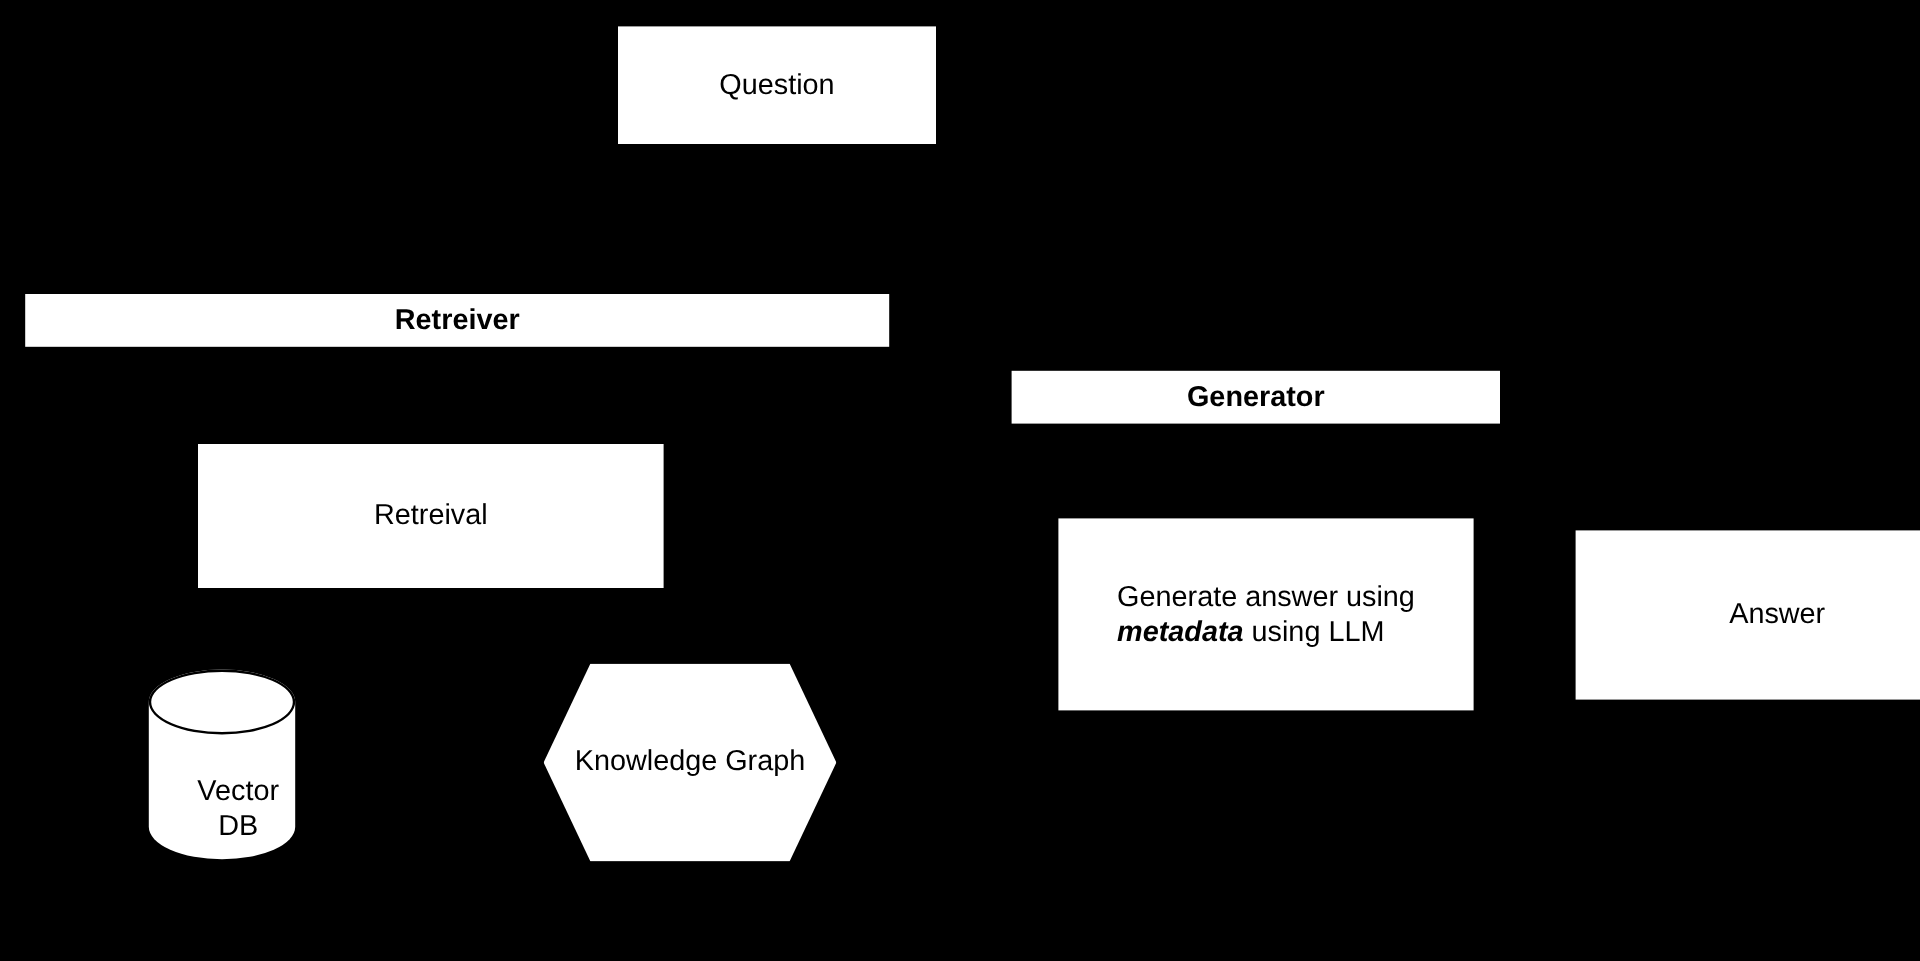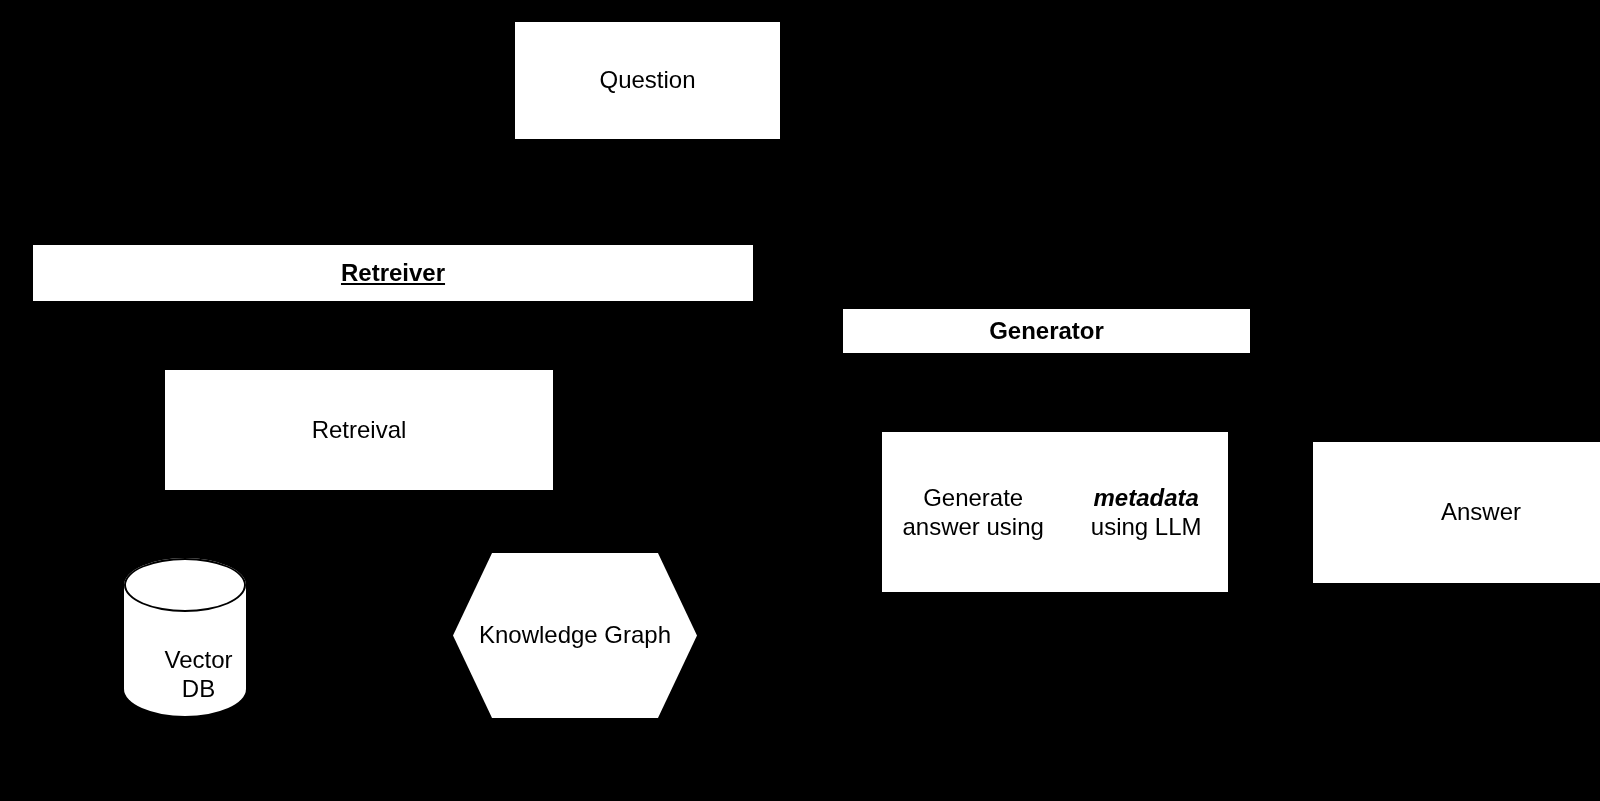--- a/index.html
+++ b/index.html
@@ -24,34 +24,34 @@
     border-radius:61px / 27px;
   }
   .cyl-top{
     position:absolute;left:0;top:0;width:100%;height:54px;
     box-sizing:border-box;border:2px solid #000;border-radius:50%;
   }
   .cyl-label{
     position:absolute;left:0;right:0;top:88px;
     text-align:center;font-size:24px;line-height:1.2;padding-left:27px;
   }
-  .gen-text{display:flex;flex-direction:row;align-items:flex-start;}
+  .gen-text{display:flex;flex-direction:column;align-items:flex-start;}
   .gen-line{display:block;line-height:29px;}
   .bold{font-weight:700;font-style:italic;}
 </style>
 </head>
 <body>
 
 <div class="canvas">
 
-  <div class="node" style="left:515px;top:22px;width:265px;height:117px;">
+  <div class="node" style="left:515px;top:22px;width:265px;height:98px;">
     <span>Question</span>
   </div>
 
-  <div class="node header" style="left:33px;top:245px;width:720px;height:56px;text-decoration:underline;">
+  <div class="node header" style="left:21px;top:245px;width:720px;height:44px;">
     <span>Retreiver</span>
   </div>
 
   <div class="node header" style="left:843px;top:309px;width:407px;height:44px;">
     <span>Generator</span>
   </div>
 
   <div class="node" style="left:165px;top:370px;width:388px;height:120px;">
     <span>Retreival</span>
   </div>

